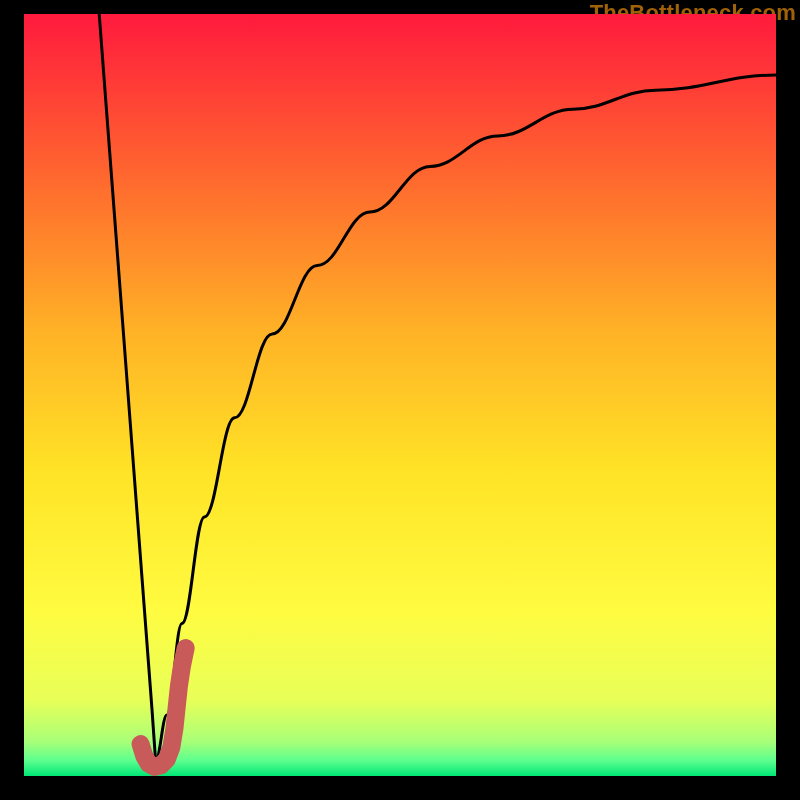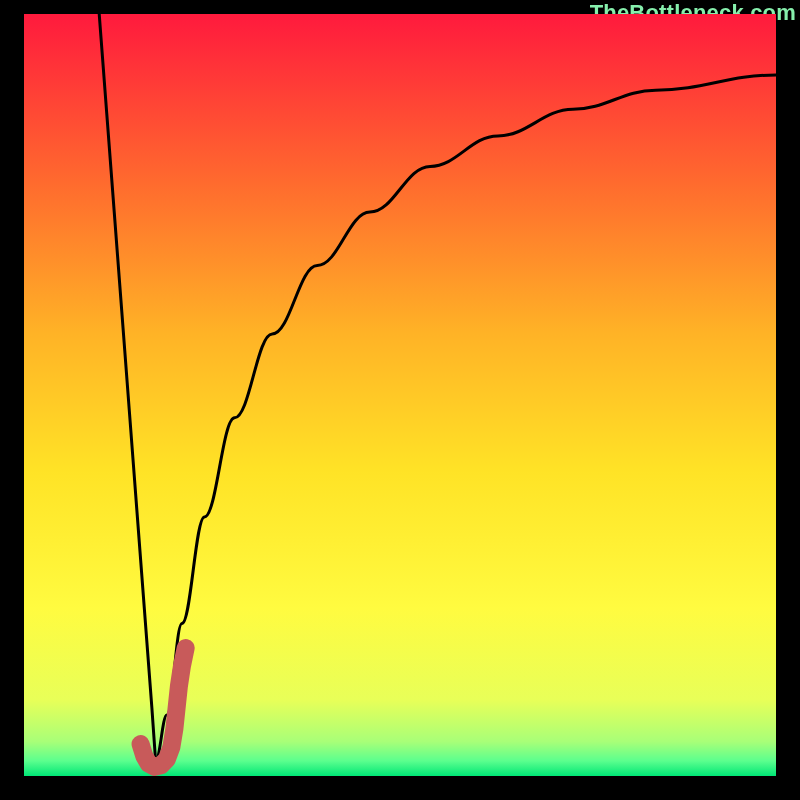--- a/index.html
+++ b/index.html
@@ -27,21 +27,21 @@
     height: 762px;
   }
   svg { display: block; }
   .watermark {
     position: absolute;
     top: 0;
     right: 4px;
     font-family: Arial, Helvetica, sans-serif;
     font-size: 22px;
     font-weight: 600;
-    color: #86efac;
+    color: #a16207;
     letter-spacing: 0.2px;
     user-select: none;
   }
 </style>
 </head>
 <body>
 
 <div class="frame left"></div>
 <div class="frame right"></div>
 <div class="frame top"></div>

